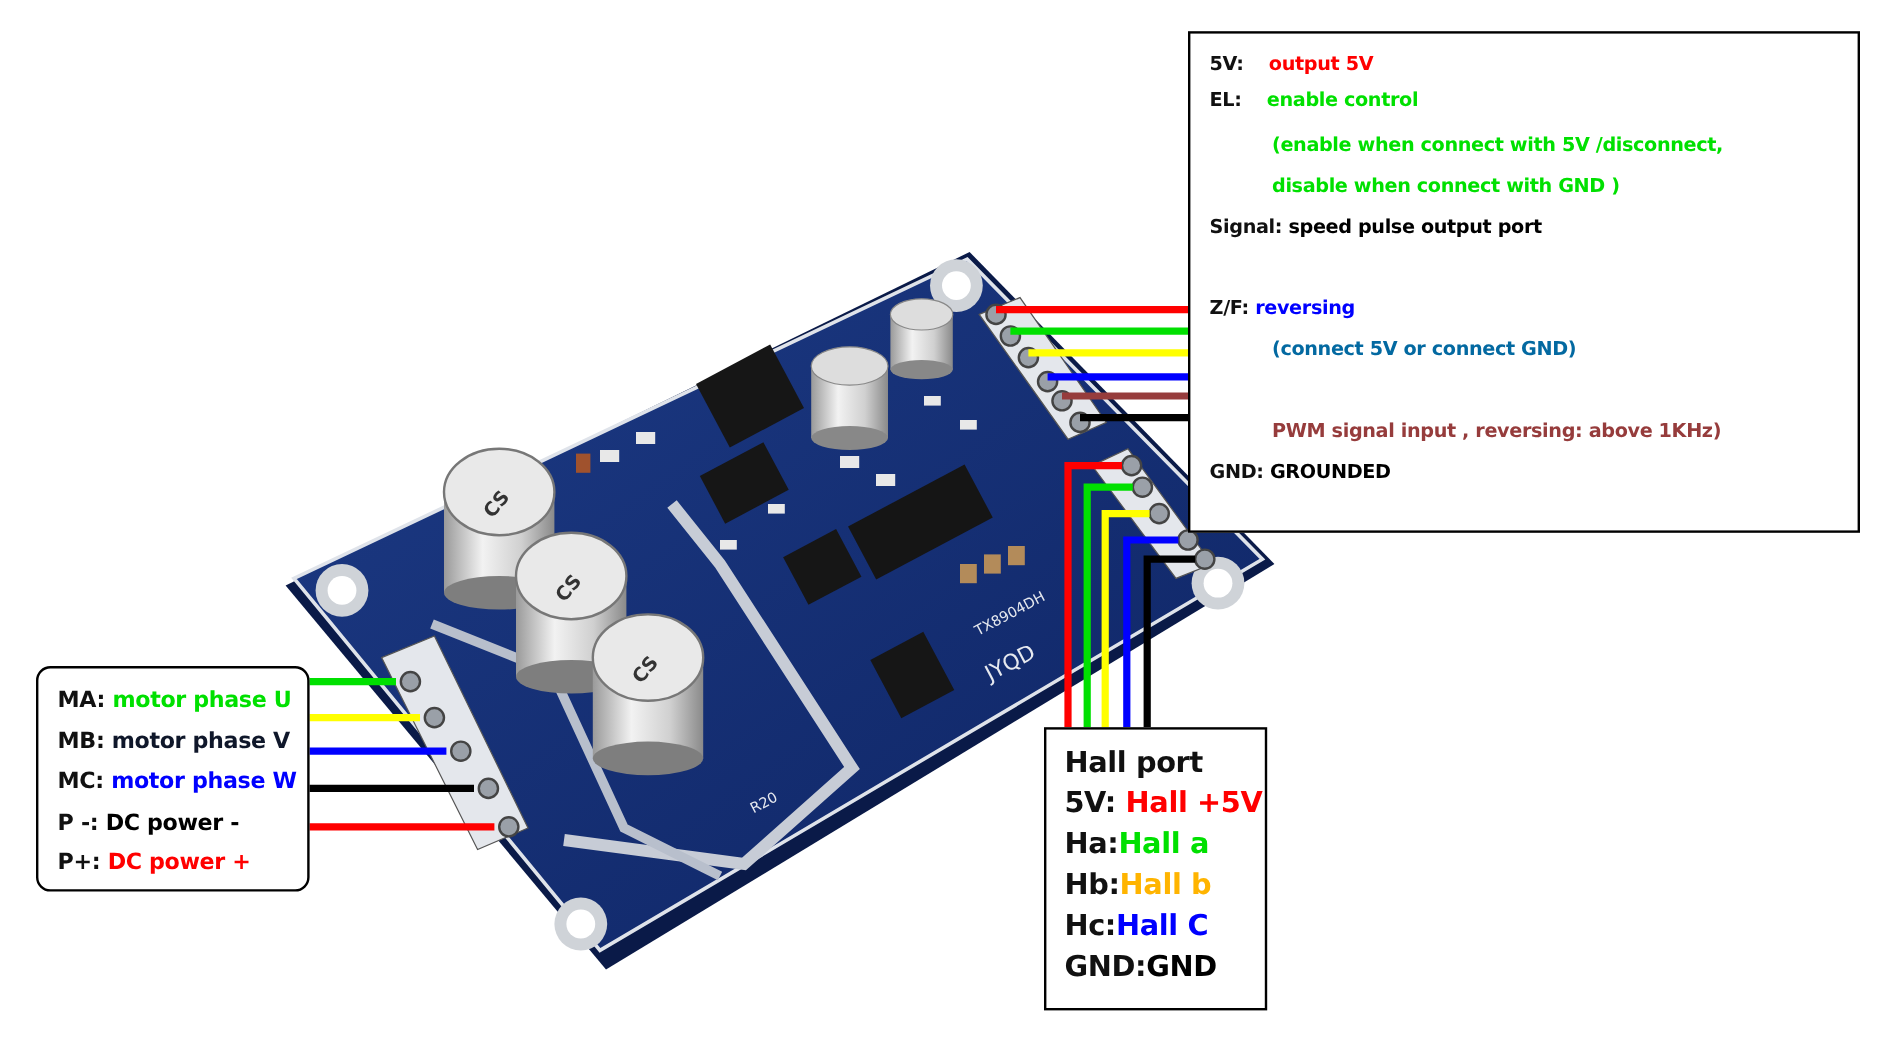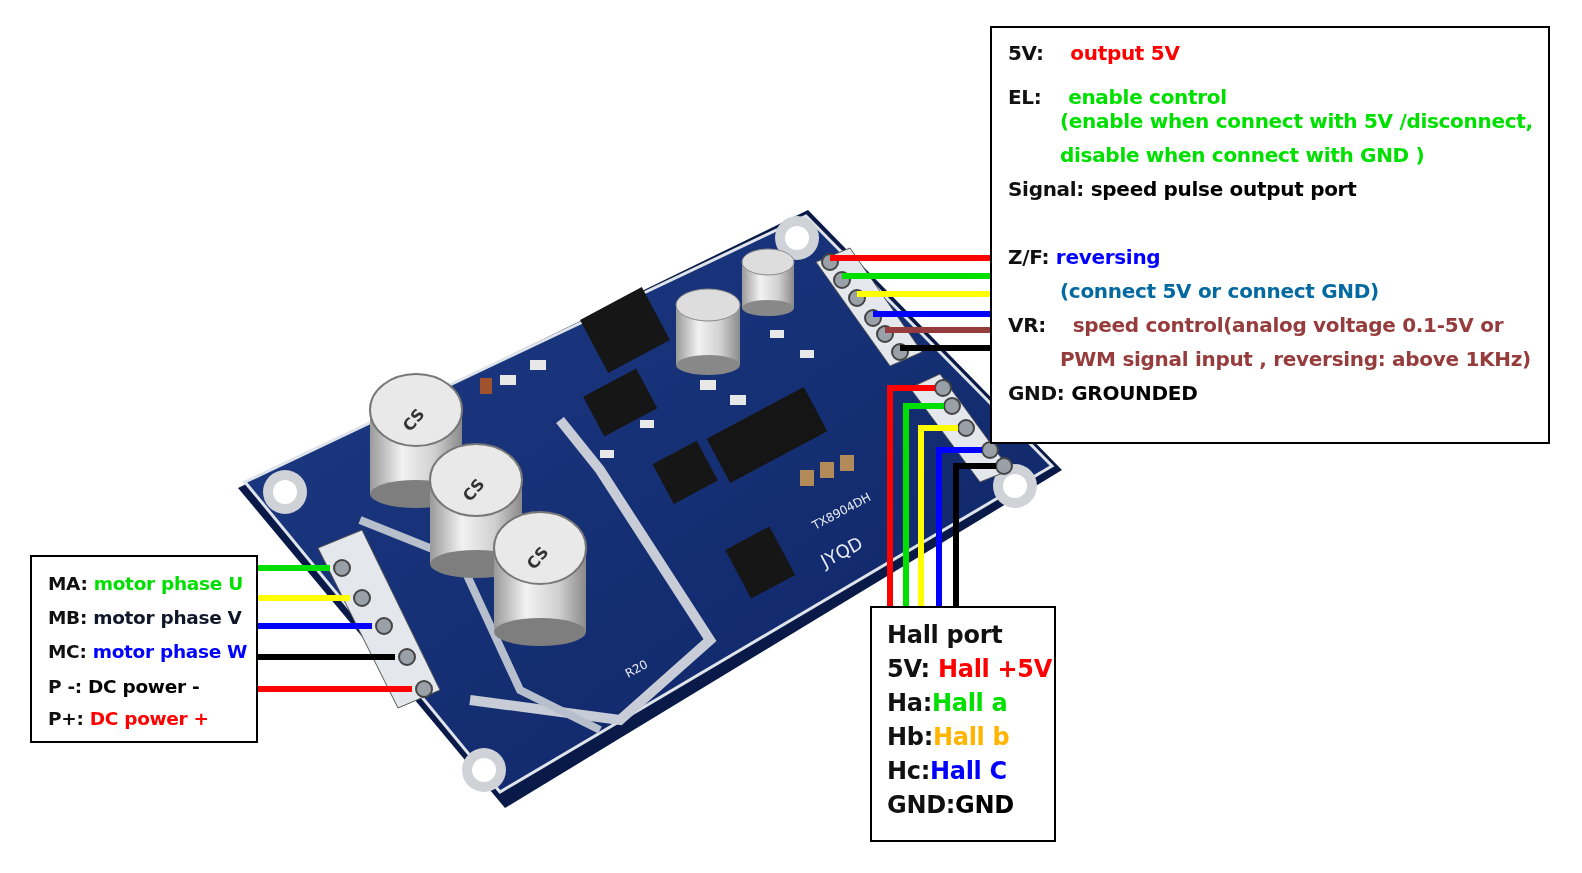--- a/index.html
+++ b/index.html
@@ -1,23 +1,23 @@
 <!DOCTYPE html>
 <html><head>
 <meta charset="utf-8">
 <style>
   html, body { margin:0; padding:0; background:#ffffff; }
   body { width:1582px; height:873px; position:relative; overflow:hidden;
          font-family:"DejaVu Sans", "Liberation Sans", sans-serif; }
   #scene { position:absolute; left:0; top:0; width:1582px; height:873px; }
   .box { position:absolute; background:#fff; border:2px solid #000; box-sizing:border-box; }
-  .line { position:absolute; white-space:nowrap; font-weight:bold; font-size:20px; line-height:34px; letter-spacing:-0.3px; }
+  .line { position:absolute; white-space:nowrap; font-weight:bold; font-size:16px; line-height:34px; letter-spacing:-0.3px; }
   .k { color:#111; }
   #box-control { left:990px; top:26px; width:560px; height:418px; }
-  #box-motor { left:30px; top:555px; width:228px; height:188px; }
+  #box-motor { left:30px; top:555px; width:228px; height:188px;border-radius:12px; }
   #box-hall { left:870px; top:606px; width:186px; height:236px; }
   #box-motor .line { font-size:18.5px; }
   #box-hall .line { font-size:24px; }
 </style>
 </head>
 <body>
 
 <svg id="scene" viewBox="0 0 1582 873" xmlns="http://www.w3.org/2000/svg">
   <defs>
     <linearGradient id="capGrad" x1="0" x2="1" y1="0" y2="0">
@@ -155,27 +155,26 @@
       <polyline points="935,388 890,388 890,606" fill="none" stroke="#ff0000" stroke-width="6"></polyline>
       <polyline points="944,406 906,406 906,606" fill="none" stroke="#00e000" stroke-width="6"></polyline>
       <polyline points="958,428 921,428 921,606" fill="none" stroke="#ffff00" stroke-width="6"></polyline>
       <polyline points="982,450 939,450 939,606" fill="none" stroke="#0000ff" stroke-width="6"></polyline>
       <polyline points="996,466 956,466 956,606" fill="none" stroke="#000000" stroke-width="6"></polyline>
     </g>
 </svg>
 
 <div class="box" id="box-control">
   <div class="line" style="left:16px;top:8px"><span class="k">5V:</span>&nbsp;&nbsp;&nbsp;&nbsp;<span class="v" style="color: rgb(255, 0, 0);">output 5V</span></div>
-  <div class="line" style="left:16px;top:52px"><span class="k">EL:</span>&nbsp;&nbsp;&nbsp;&nbsp;<span class="v" style="color: rgb(0, 224, 0);">enable control</span></div>
+  <div class="line" style="left:16px;top:38px"><span class="k">EL:</span>&nbsp;&nbsp;&nbsp;&nbsp;<span class="v" style="color: rgb(0, 224, 0);">enable control</span></div>
   <div class="line" style="left:68px;top:76px"><span class="v" style="color: rgb(0, 224, 0);">(enable when connect with 5V /disconnect,</span></div>
   <div class="line" style="left:68px;top:110px"><span class="v" style="color: rgb(0, 224, 0);">disable when connect with GND )</span></div>
   <div class="line" style="left:16px;top:144px"><span class="k">Signal:</span> <span class="v" style="color: #000000;">speed pulse output port</span></div>
   <div class="line" style="left:16px;top:212px"><span class="k">Z/F:</span> <span class="v" style="color: rgb(0, 0, 255);">reversing</span></div>
   <div class="line" style="left:68px;top:246px"><span class="v" style="color: #0369a1;">(connect 5V or connect GND)</span></div>
-  <div class="line" style="left:16px;top:280px"><span class="k">VR:</span>&nbsp;&nbsp;&nbsp;&nbsp;<span class="v" style="color: rgb(150, 60, 60);">speed control(analog voltage 0.1-5V or</span></div>
   <div class="line" style="left:68px;top:314px"><span class="v" style="color: rgb(150, 60, 60);">PWM signal input , reversing: above 1KHz)</span></div>
   <div class="line" style="left:16px;top:348px"><span class="k">GND:</span> <span class="v" style="color: rgb(0, 0, 0);">GROUNDED</span></div>
 </div>
 
 <div class="box" id="box-motor">
   <div class="line" style="left:16px;top:10px"><span class="k">MA:</span> <span class="v" style="color: rgb(0, 224, 0);">motor phase U</span></div>
   <div class="line" style="left:16px;top:44px"><span class="k">MB:</span> <span class="v" style="color: #0f172a;">motor phase V</span></div>
   <div class="line" style="left:16px;top:78px"><span class="k">MC:</span> <span class="v" style="color: rgb(0, 0, 255);">motor phase W</span></div>
   <div class="line" style="left:16px;top:113px"><span class="k">P -:</span> <span class="v" style="color: rgb(0, 0, 0);">DC power -</span></div>
   <div class="line" style="left:16px;top:145px"><span class="k">P+:</span> <span class="v" style="color: rgb(255, 0, 0);">DC power +</span></div>

